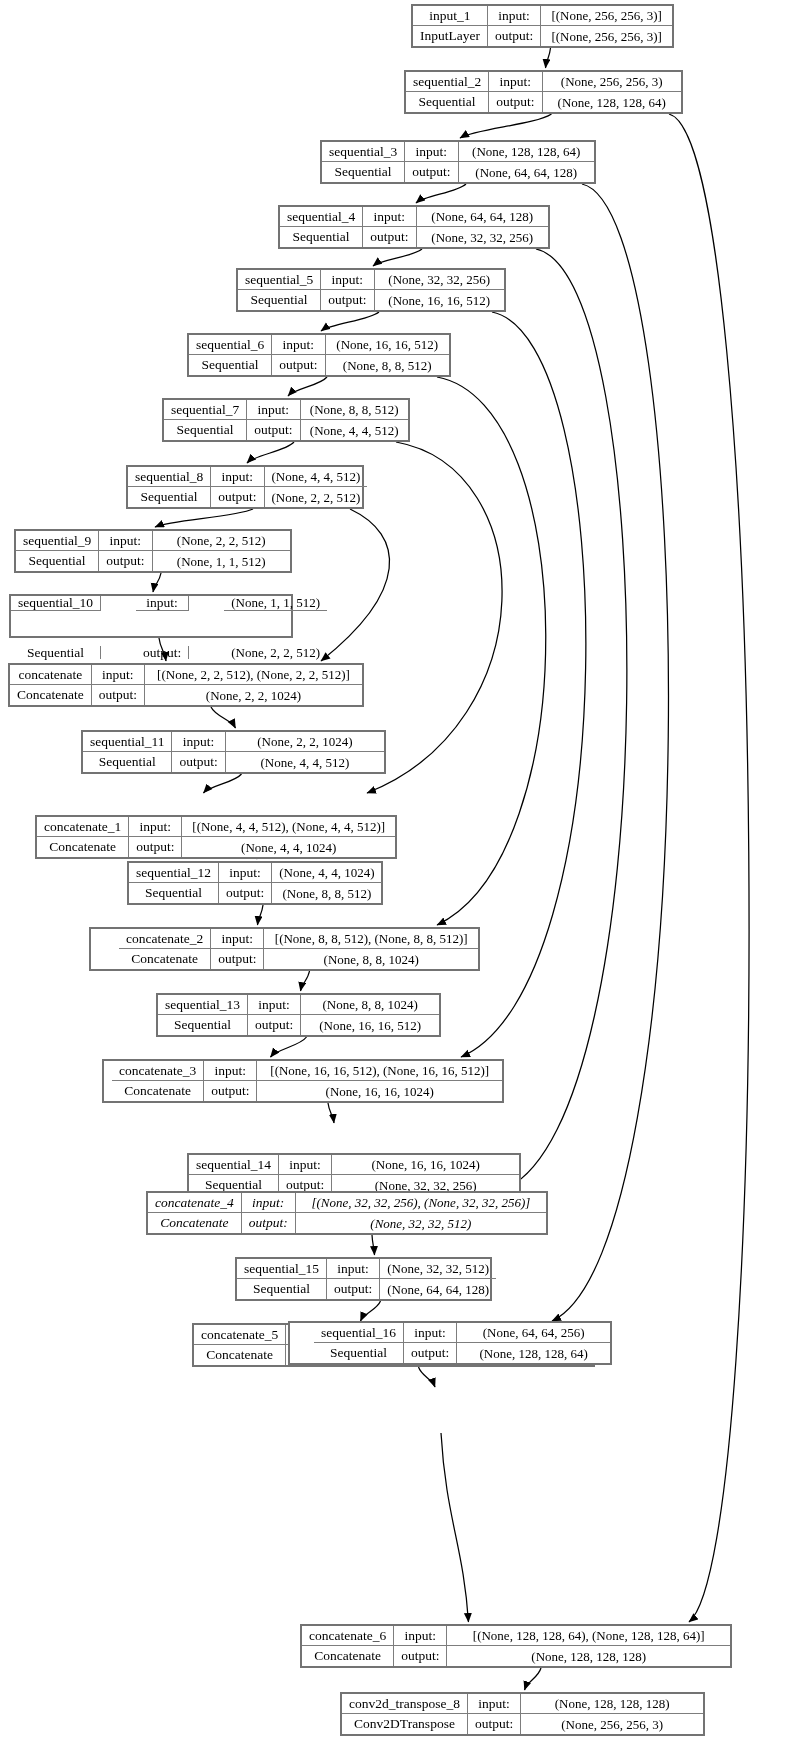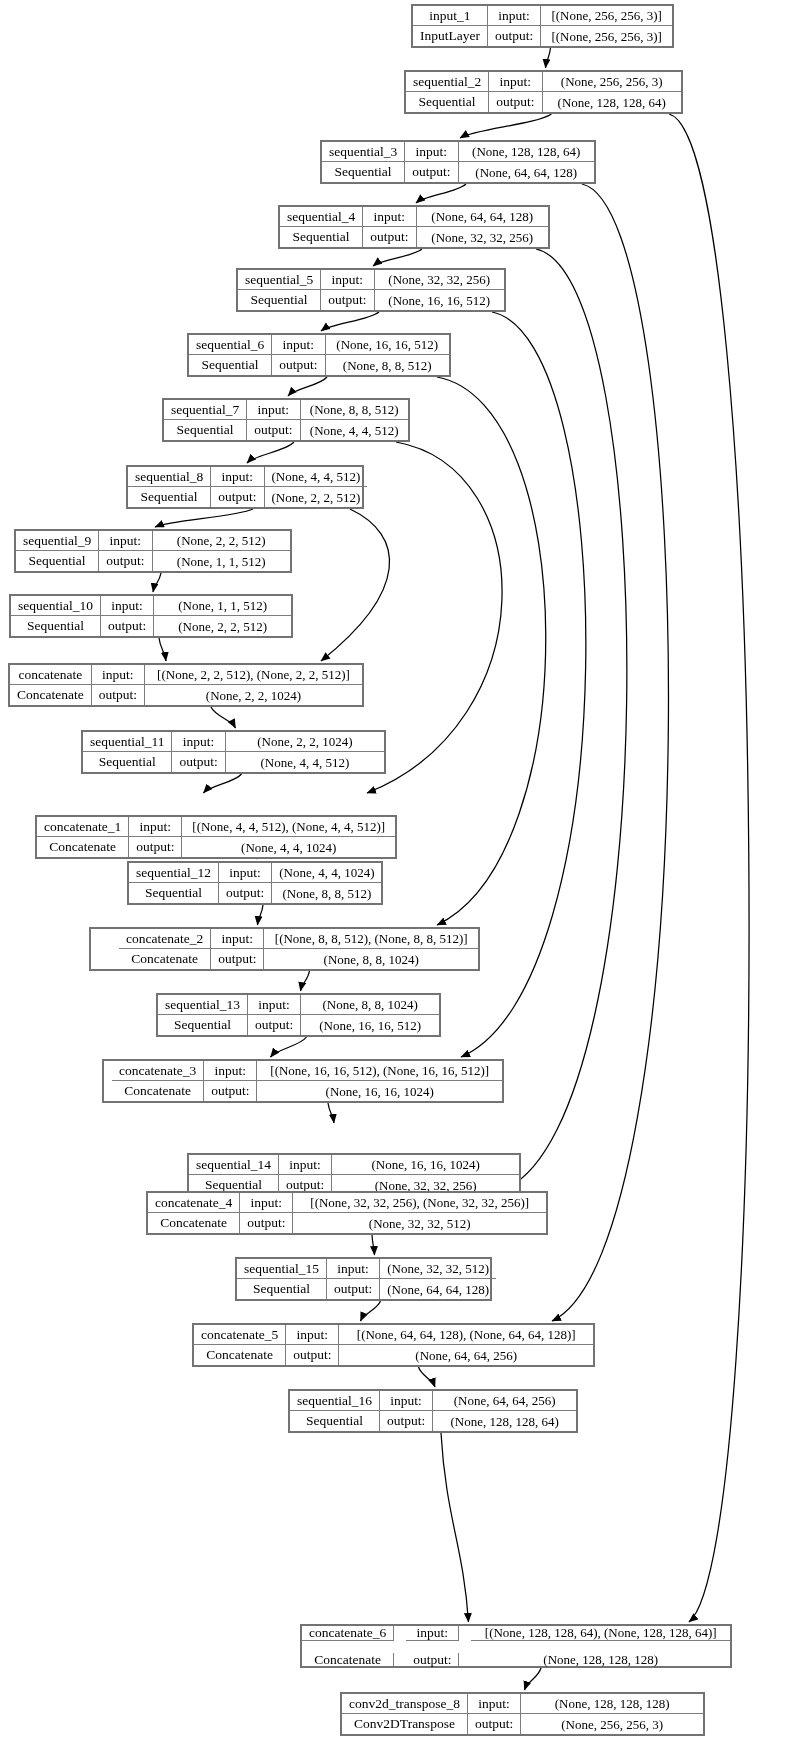--- a/index.html
+++ b/index.html
@@ -162,21 +162,21 @@
         <div class="cell r2 c3 shape">(None, 2, 2, 512)</div>
       </div>
       <div class="node" style="left: 14px; top: 529px; width: 278px;">
         <div class="cell r1 name">sequential_9</div>
         <div class="cell r1 io">input:</div>
         <div class="cell r1 c3 shape">(None, 2, 2, 512)</div>
         <div class="cell r2 name">Sequential</div>
         <div class="cell r2 io">output:</div>
         <div class="cell r2 c3 shape">(None, 1, 1, 512)</div>
       </div>
-      <div class="node" style="left: 9px; top: 594px; width: 284px;">
+      <div class="node" style="left: 9px; top: 594px; width: 284px; gap: 35px;">
         <div class="cell r1 name">sequential_10</div>
         <div class="cell r1 io">input:</div>
         <div class="cell r1 c3 shape">(None, 1, 1, 512)</div>
         <div class="cell r2 name">Sequential</div>
         <div class="cell r2 io">output:</div>
         <div class="cell r2 c3 shape">(None, 2, 2, 512)</div>
       </div>
       <div class="node" style="left: 8px; top: 663px; width: 356px;">
         <div class="cell r1 name">concatenate</div>
         <div class="cell r1 io">input:</div>
@@ -234,21 +234,21 @@
         <div class="cell r2 c3 shape">(None, 16, 16, 1024)</div>
       </div>
       <div class="node" style="left: 187px; top: 1125px; width: 334px; margin-top: 28px;">
         <div class="cell r1 name">sequential_14</div>
         <div class="cell r1 io">input:</div>
         <div class="cell r1 c3 shape">(None, 16, 16, 1024)</div>
         <div class="cell r2 name">Sequential</div>
         <div class="cell r2 io">output:</div>
         <div class="cell r2 c3 shape">(None, 32, 32, 256)</div>
       </div>
-      <div class="node" style="left: 146px; top: 1191px; width: 402px;">
+      <div class="node" style="left: 146px; top: 1191px; width: 402px; font-style: italic;">
         <div class="cell r1 name">concatenate_4</div>
         <div class="cell r1 io">input:</div>
         <div class="cell r1 c3 shape">[(None, 32, 32, 256), (None, 32, 32, 256)]</div>
         <div class="cell r2 name">Concatenate</div>
         <div class="cell r2 io">output:</div>
         <div class="cell r2 c3 shape">(None, 32, 32, 512)</div>
       </div>
       <div class="node" style="left: 235px; top: 1257px; width: 257px;">
         <div class="cell r1 name">sequential_15</div>
         <div class="cell r1 io">input:</div>
@@ -258,29 +258,29 @@
         <div class="cell r2 c3 shape">(None, 64, 64, 128)</div>
       </div>
       <div class="node" style="left: 192px; top: 1323px; width: 403px;">
         <div class="cell r1 name">concatenate_5</div>
         <div class="cell r1 io">input:</div>
         <div class="cell r1 c3 shape">[(None, 64, 64, 128), (None, 64, 64, 128)]</div>
         <div class="cell r2 name">Concatenate</div>
         <div class="cell r2 io">output:</div>
         <div class="cell r2 c3 shape">(None, 64, 64, 256)</div>
       </div>
-      <div class="node" style="left: 288px; top: 1389px; width: 290px;">
+      <div class="node" style="left: 288px; top: 1321px; width: 324px; padding-left: 24px;">
         <div class="cell r1 name">sequential_16</div>
         <div class="cell r1 io">input:</div>
         <div class="cell r1 c3 shape">(None, 64, 64, 256)</div>
         <div class="cell r2 name">Sequential</div>
         <div class="cell r2 io">output:</div>
         <div class="cell r2 c3 shape">(None, 128, 128, 64)</div>
       </div>
-      <div class="node" style="left: 300px; top: 1624px; width: 432px; gap: 12px;">
+      <div class="node" style="left: 300px; top: 1624px; width: 432px;">
         <div class="cell r1 name">concatenate_6</div>
         <div class="cell r1 io">input:</div>
         <div class="cell r1 c3 shape">[(None, 128, 128, 64), (None, 128, 128, 64)]</div>
         <div class="cell r2 name">Concatenate</div>
         <div class="cell r2 io">output:</div>
         <div class="cell r2 c3 shape">(None, 128, 128, 128)</div>
       </div>
       <div class="node" style="left: 340px; top: 1692px; width: 365px;">
         <div class="cell r1 name">conv2d_transpose_8</div>
         <div class="cell r1 io">input:</div>

